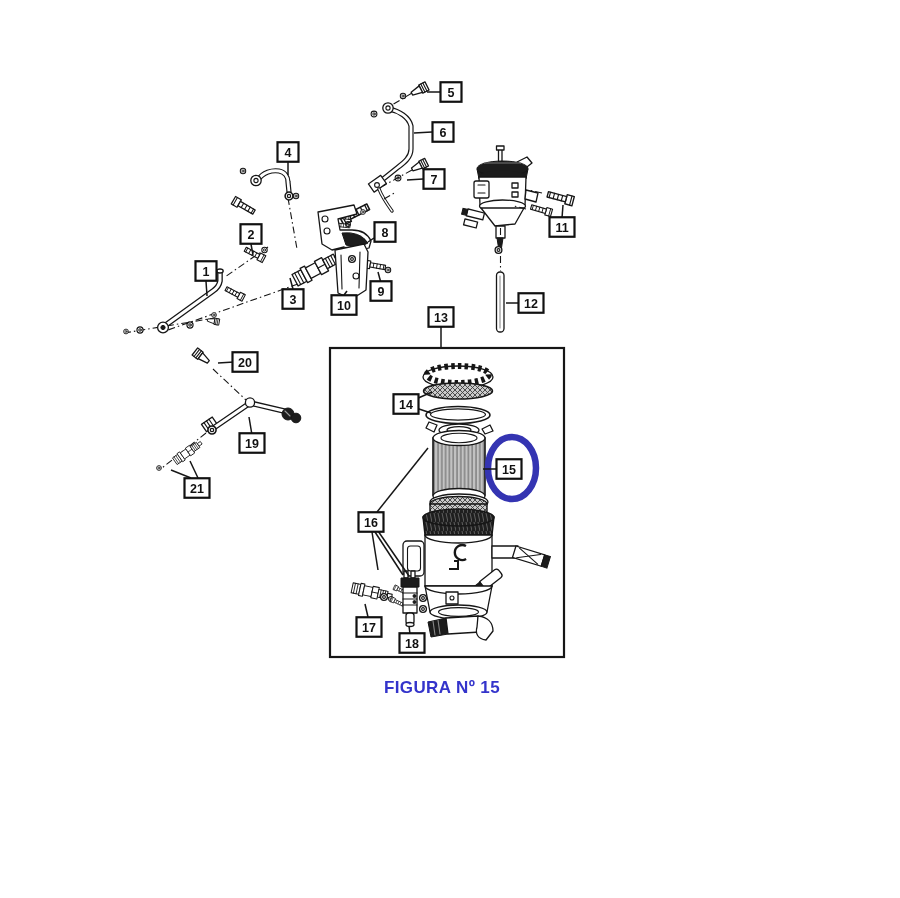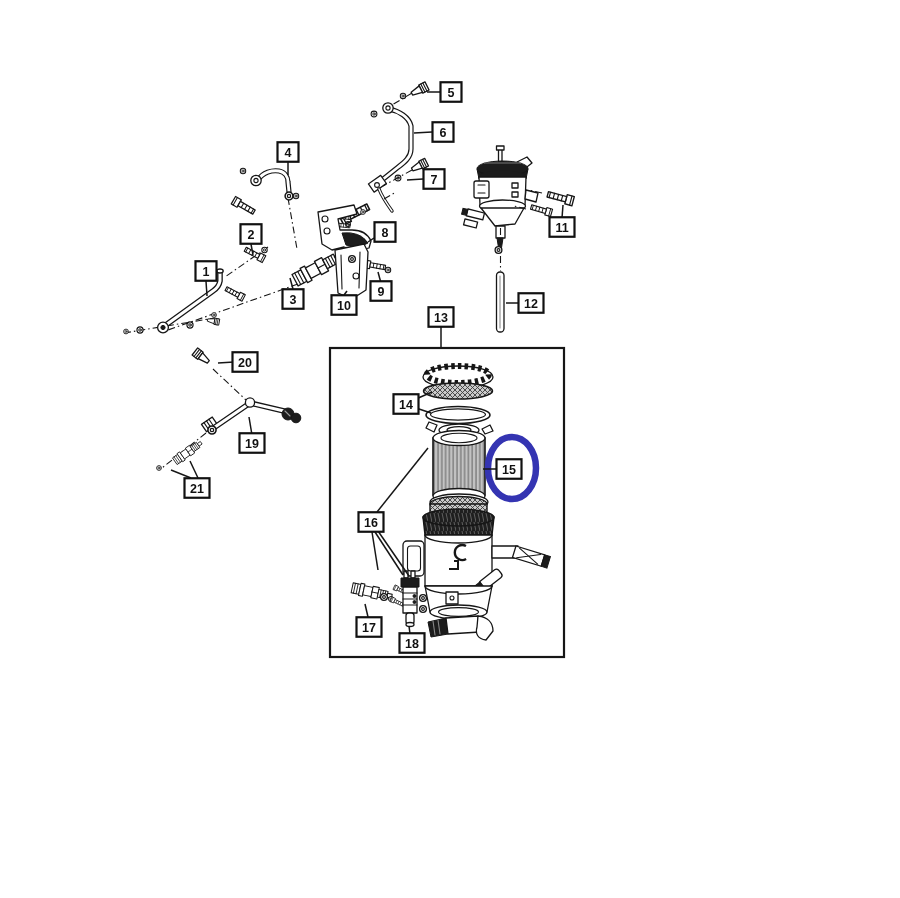--- a/index.html
+++ b/index.html
@@ -424,13 +424,14 @@
         </g>
         <g>
           <line x1="191" y1="478" x2="171" y2="470" stroke="#161616" stroke-width="1.5"></line>
           <line x1="198" y1="478" x2="190" y2="461" stroke="#161616" stroke-width="1.5"></line>
           <rect x="184.5" y="478.25" width="25" height="19.5" fill="#ffffff" stroke="#111111" stroke-width="2.2"></rect>
           <text x="197" y="492.5" text-anchor="middle" class="callout-text">21</text>
         </g>
       </g>
 </svg>
 
+<div id="figure-caption" style="color: rgb(52, 52, 203);">FIGURA Nº 15</div>
 </div>
 
 </body></html>

